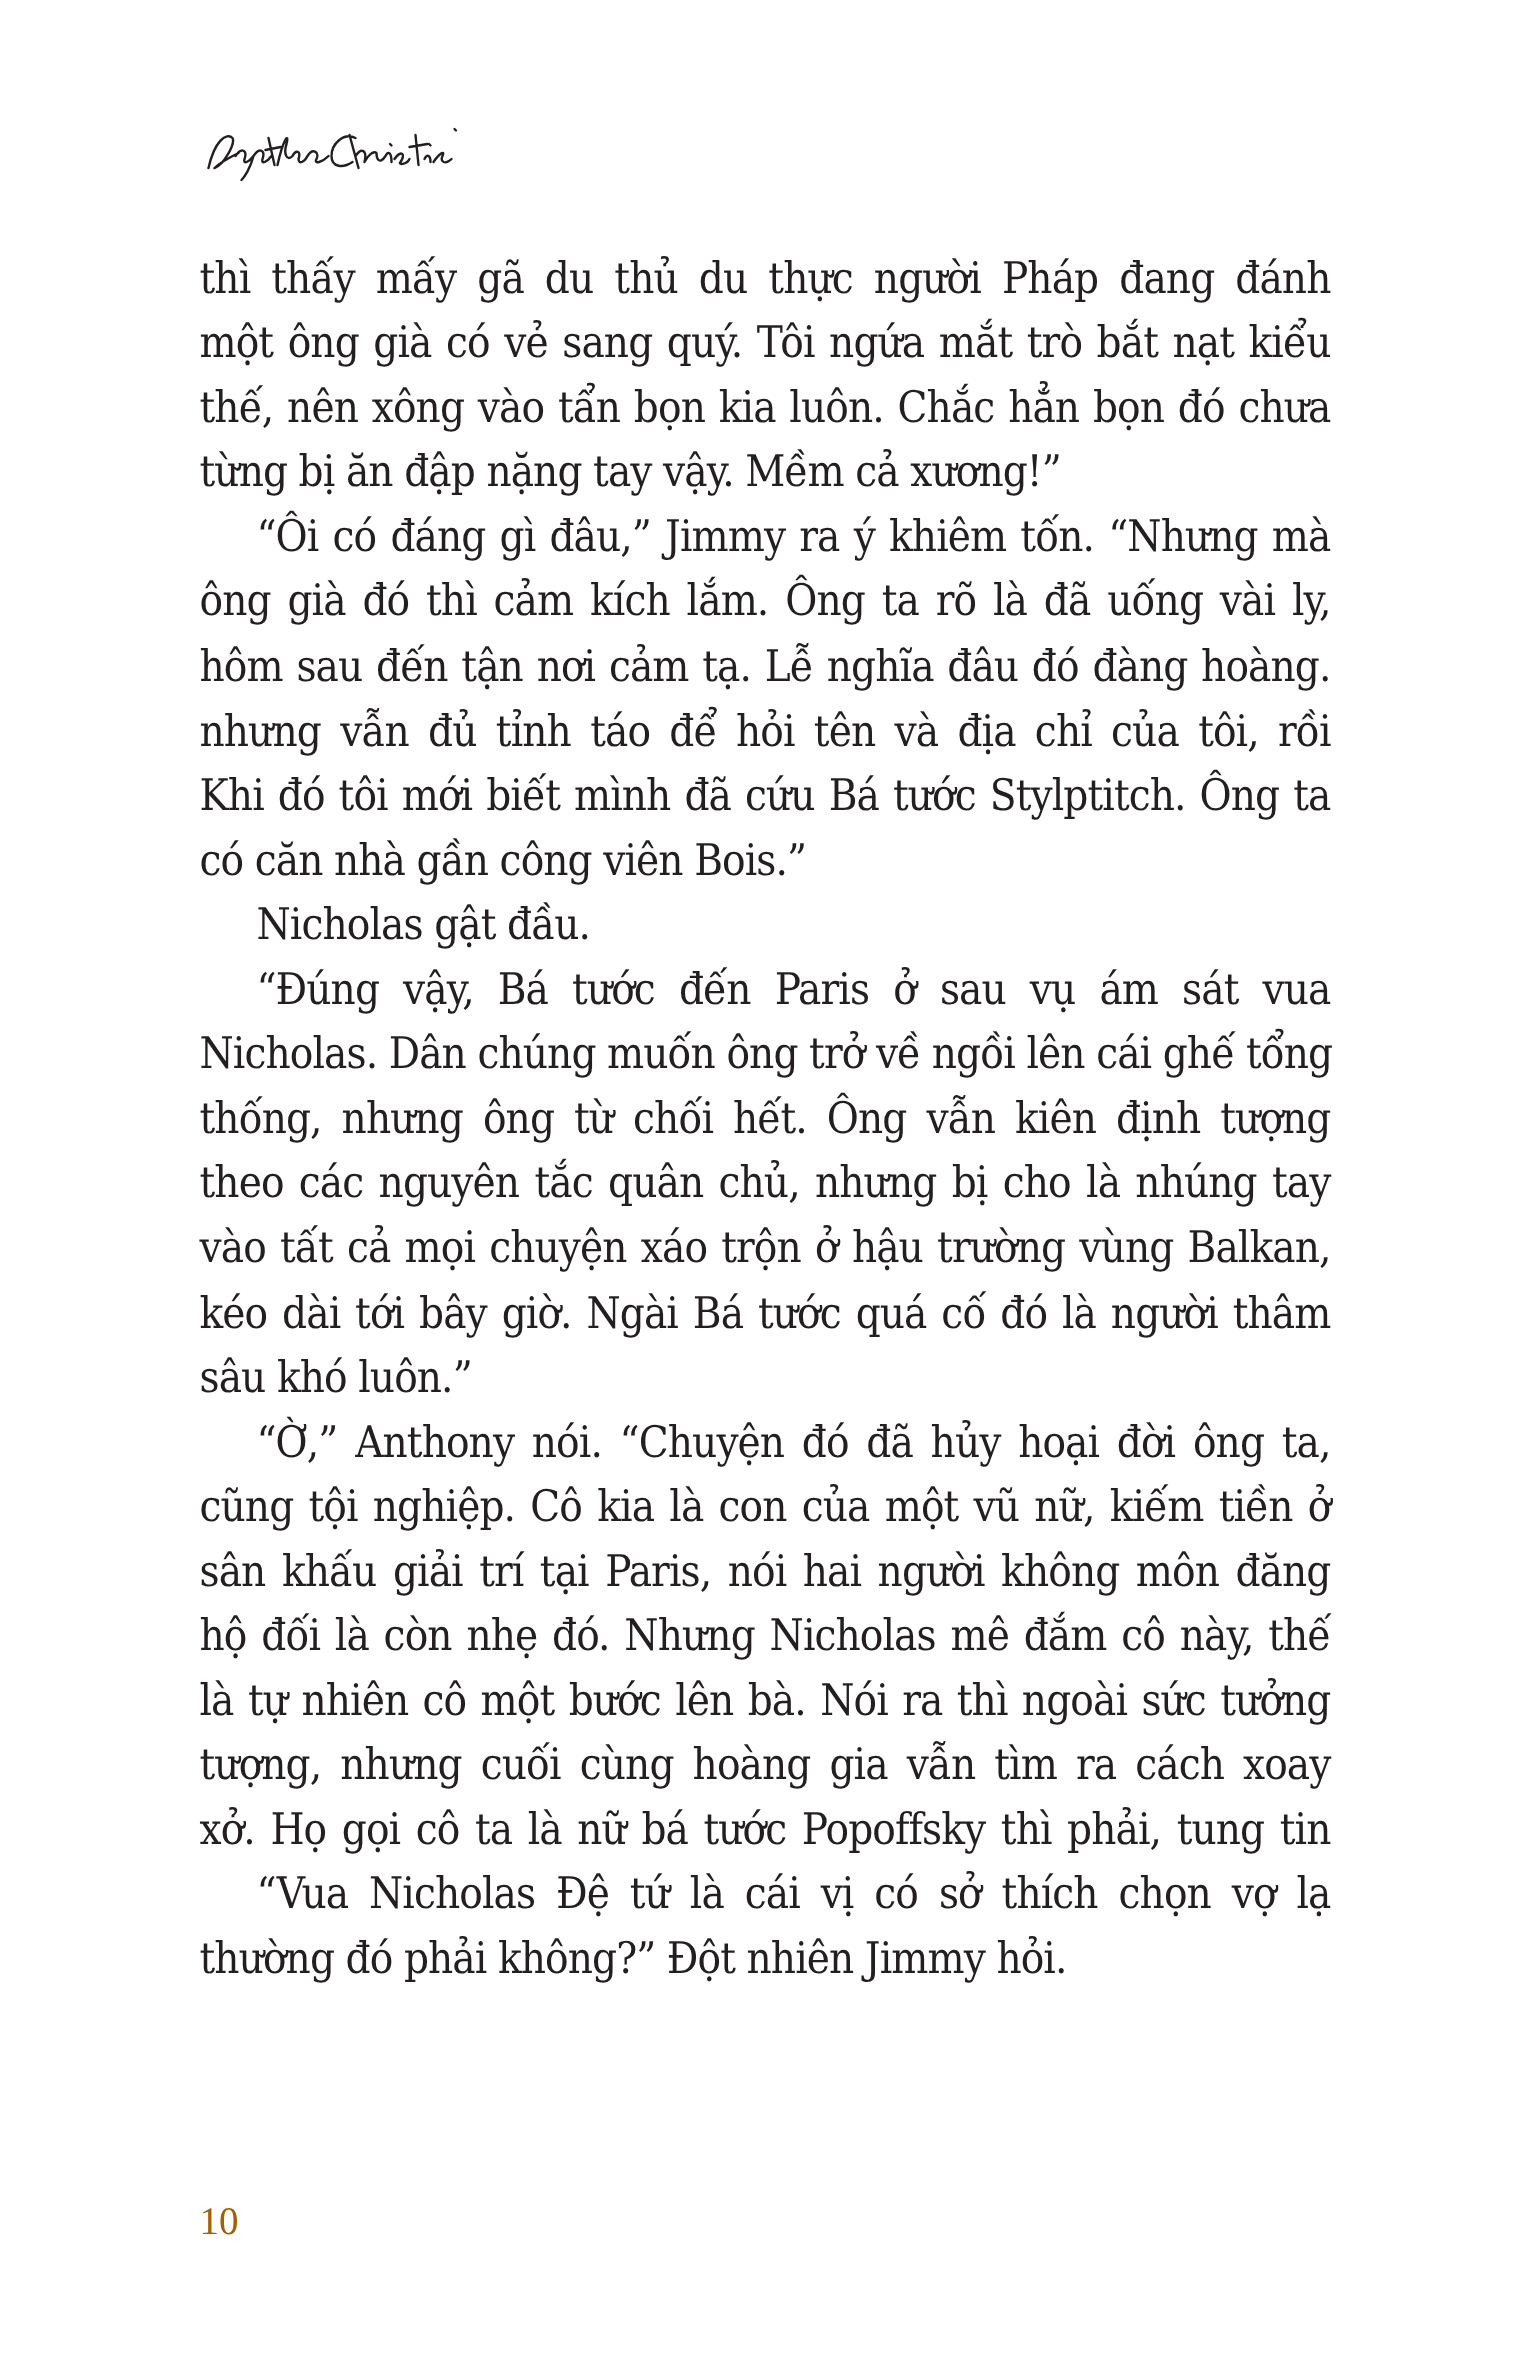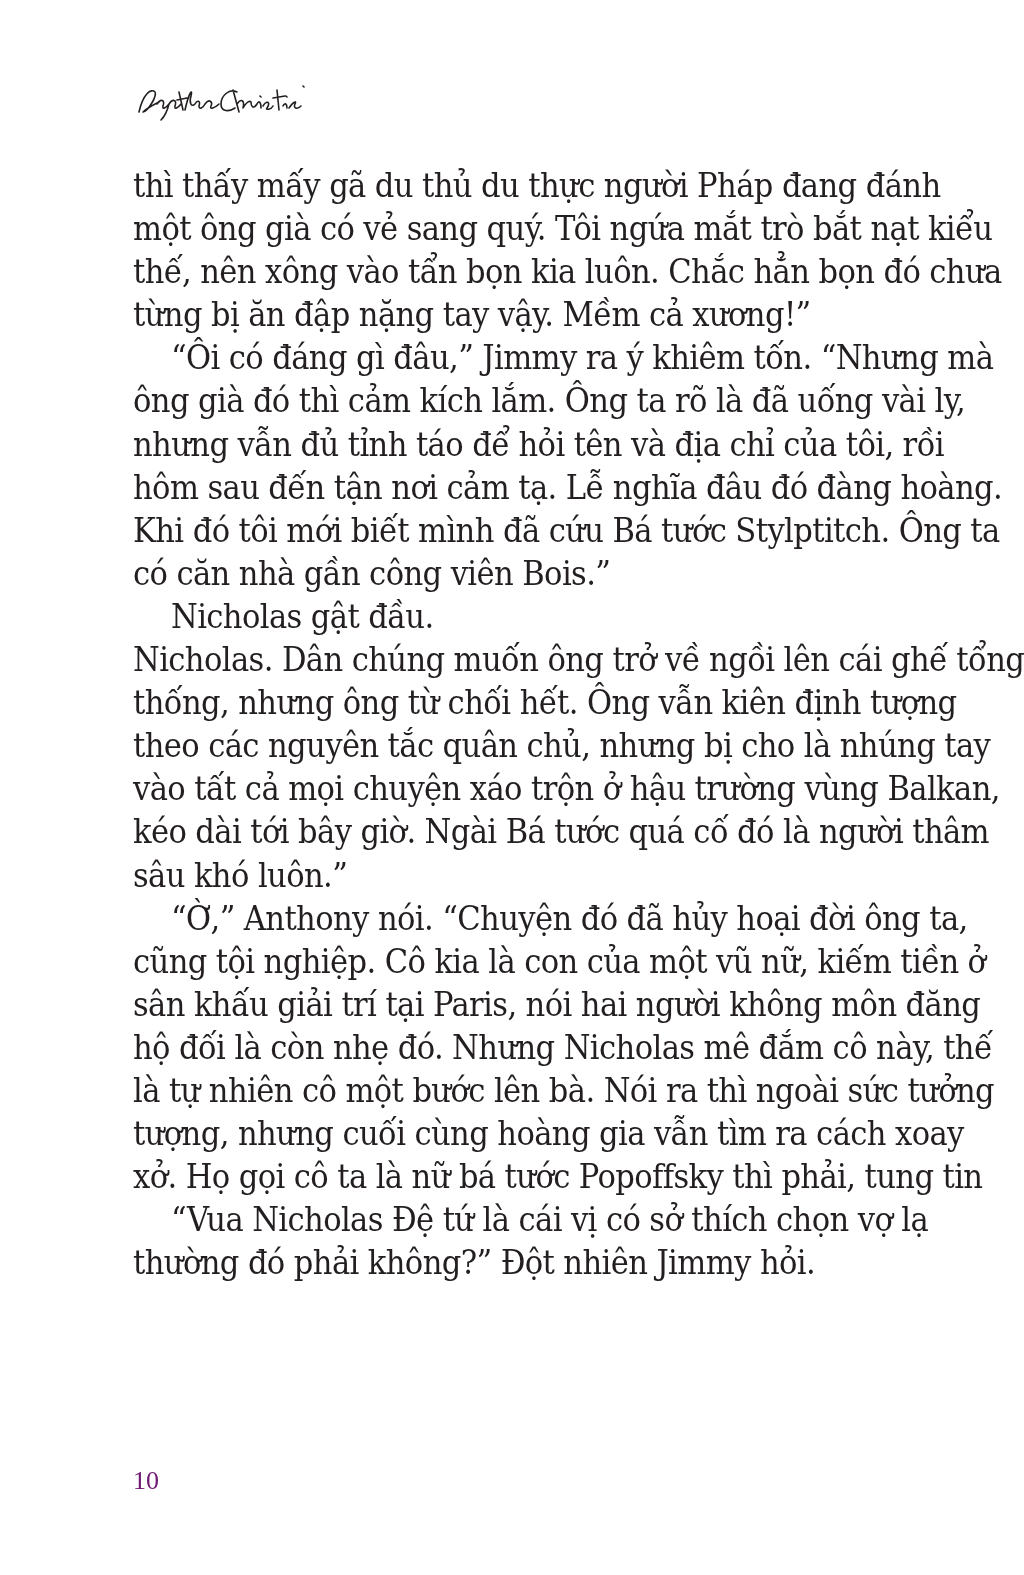--- a/index.html
+++ b/index.html
@@ -25,21 +25,21 @@
       width: 180px;
       height: 40px;
       display: block;
     }
     .body-text {
       position: absolute;
       left: 133px;
       top: 164px;
       width: 754px;
       font-family: "DejaVu Serif", "Liberation Serif", serif;
-      font-size: 34px;
+      font-size: 29px;
       line-height: 43.1px;
       letter-spacing: -0.6px;
       text-align: justify;
       font-stretch: condensed;
     }
     .para {
       margin: 0;
       text-indent: 38px;
       text-align: justify;
     }
@@ -59,21 +59,21 @@
     }
     .line.indent {
       padding-left: 38px;
     }
     .page-number {
       position: absolute;
       left: 133px;
       top: 1466px;
       font-family: "Liberation Serif", "DejaVu Serif", serif;
       font-size: 26px;
-      color: #701a75;
+      color: #a16207;
     }
   </style>
 </head>
 <body>
 
 <div class="signature">
   <svg viewBox="0 0 180 40">
     <path d="M6 30 C 10 12, 18 6, 22 10 C 24 14, 16 28, 10 30 C 14 26, 22 22, 26 20 M24 22 C 28 16, 32 18, 30 24 C 29 28, 33 26, 36 22 C 34 30, 30 36, 28 38 M36 22 C 40 16, 44 18, 42 24 C 41 28, 45 26, 48 22 M46 10 L 50 28 M44 18 L 54 16 M52 28 C 56 10, 60 6, 58 14 C 56 20, 58 26, 62 22 C 64 18, 68 18, 66 24 C 66 28, 70 26, 72 22 C 76 16, 80 20, 78 24 C 76 28, 82 26, 86 22" fill="none" stroke="#231f20" stroke-width="1.6" stroke-linecap="round" stroke-linejoin="round"></path>
     <path d="M104 10 C 96 6, 88 14, 88 22 C 88 30, 96 30, 102 26 M100 8 L 106 30 M104 22 C 108 16, 112 18, 110 26 C 112 22, 116 18, 118 20 C 118 24, 120 28, 124 22 M124 22 C 126 18, 128 20, 128 26 M127 14 L 128 15 M130 24 C 134 18, 138 20, 134 26 C 132 28, 138 28, 140 24 M144 8 L 146 28 M140 16 L 152 14 M150 24 C 152 20, 154 22, 154 26 M153 14 L 154 15 M156 26 C 160 20, 164 18, 162 22 C 160 26, 164 28, 168 24 M170 4 L 171 5" fill="none" stroke="#231f20" stroke-width="1.6" stroke-linecap="round" stroke-linejoin="round"></path>
   </svg>
@@ -82,29 +82,30 @@
 <div class="body-text">
   <p class="para no-indent">
     <span class="line">thì thấy mấy gã du thủ du thực người Pháp đang đánh</span>
     <span class="line">một ông già có vẻ sang quý. Tôi ngứa mắt trò bắt nạt kiểu</span>
     <span class="line">thế, nên xông vào tẩn bọn kia luôn. Chắc hẳn bọn đó chưa</span>
     <span class="line last">từng bị ăn đập nặng tay vậy. Mềm cả xương!”</span>
   </p>
   <p class="para no-indent">
     <span class="line indent">“Ôi có đáng gì đâu,” Jimmy ra ý khiêm tốn. “Nhưng mà</span>
     <span class="line">ông già đó thì cảm kích lắm. Ông ta rõ là đã uống vài ly,</span>
+    <span class="line">hôm sau đến tận nơi cảm tạ. Lễ nghĩa đâu đó đàng hoàng.</span>
     <span class="line">nhưng vẫn đủ tỉnh táo để hỏi tên và địa chỉ của tôi, rồi</span>
-    <span class="line">hôm sau đến tận nơi cảm tạ. Lễ nghĩa đâu đó đàng hoàng.</span>
     <span class="line">Khi đó tôi mới biết mình đã cứu Bá tước Stylptitch. Ông ta</span>
     <span class="line last">có căn nhà gần công viên Bois.”</span>
   </p>
   <p class="para no-indent">
     <span class="line indent last">Nicholas gật đầu.</span>
   </p>
   <p class="para no-indent">
+    <span class="line indent">“Đúng vậy, Bá tước đến Paris ở sau vụ ám sát vua</span>
     <span class="line">Nicholas. Dân chúng muốn ông trở về ngồi lên cái ghế tổng</span>
     <span class="line">thống, nhưng ông từ chối hết. Ông vẫn kiên định tượng</span>
     <span class="line">theo các nguyên tắc quân chủ, nhưng bị cho là nhúng tay</span>
     <span class="line">vào tất cả mọi chuyện xáo trộn ở hậu trường vùng Balkan,</span>
     <span class="line">kéo dài tới bây giờ. Ngài Bá tước quá cố đó là người thâm</span>
     <span class="line last">sâu khó luôn.”</span>
   </p>
   <p class="para no-indent">
     <span class="line indent">“Ờ,” Anthony nói. “Chuyện đó đã hủy hoại đời ông ta,</span>
     <span class="line">cũng tội nghiệp. Cô kia là con của một vũ nữ, kiếm tiền ở</span>

